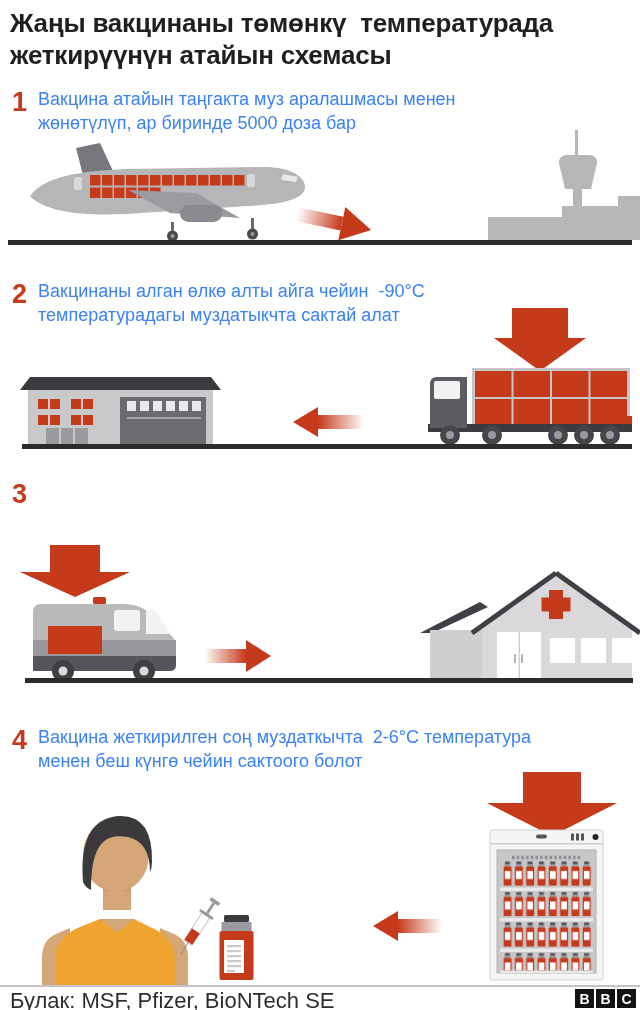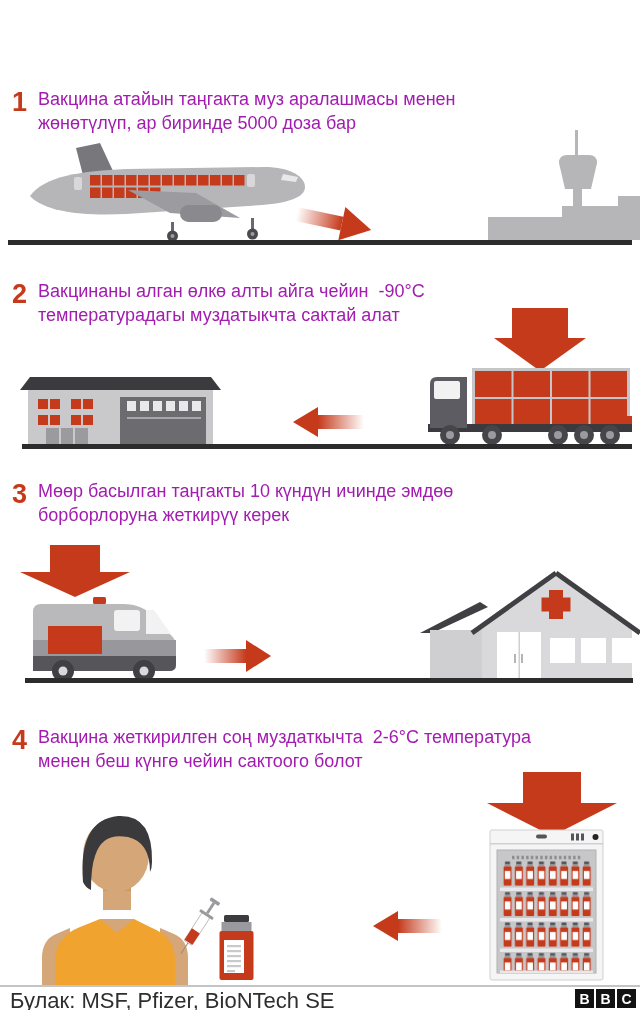--- a/index.html
+++ b/index.html
@@ -2,33 +2,35 @@
 <html><head>
 <meta charset="utf-8">
 <style>
   html,body{margin:0;padding:0;background:#fff;}
   .canvas{position:relative;width:640px;height:1010px;background:#ffffff;overflow:hidden;
           font-family:"Liberation Sans", sans-serif;}
   .title{position:absolute;top:8px;left:10px;width:624px;font-size:26px;font-weight:bold;
          color:#1f1f1f;line-height:1.22;letter-spacing:-0.2px;white-space:pre-wrap;}
   .step{position:absolute;left:12px;width:618px;display:flex;align-items:flex-start;}
   .step-num{color:#c53a1b;font-size:27px;font-weight:bold;width:26px;flex:0 0 26px;line-height:1;margin-top:1px;}
-  .step-text{font-size:18px;color:#a21caf;line-height:1.32;white-space:pre-wrap;}
+  .step-text{font-size:18px;color:#3b82f6;line-height:1.32;white-space:pre-wrap;}
   .scene{position:absolute;left:0;width:640px;display:block;}
   .divider{position:absolute;top:985px;left:0;width:640px;height:2px;background:#c4c4c6;}
   .source{position:absolute;top:988px;left:10px;font-size:22px;color:#2e2e2e;}
   .bbc{position:absolute;top:989px;right:4px;display:flex;gap:2px;}
   .bbc-sq{width:19px;height:19px;background:#121212;color:#ffffff;font-weight:bold;font-size:14px;
           display:flex;align-items:center;justify-content:center;}
 </style>
 </head>
 <body>
 
 <div class="canvas">
 
+  <div class="title">Жаңы вакцинаны төмөнкү  температурада
+жеткирүүнүн атайын схемасы</div>
 
   <div class="step" style="top:88px">
     <div class="step-num">1</div>
     <div class="step-text">Вакцина атайын таңгакта муз аралашмасы менен
 жөнөтүлүп, ар биринде 5000 доза бар</div>
   </div>
 
   <svg class="scene" style="top:130px" width="640" height="130" viewBox="0 0 640 130">
     <defs>
       <linearGradient id="fadeR1" x1="0" y1="0" x2="1" y2="0">
@@ -161,22 +163,20 @@
         <circle cx="558" cy="135" r="4"></circle>
           <circle cx="584" cy="135" r="4"></circle>
           <circle cx="610" cy="135" r="4"></circle>
       </g>
     </g>
     <rect x="22" y="144" width="610" height="5" fill="#2c2c2c"></rect>
   </svg>
 
   <div class="step" style="top:480px">
     <div class="step-num">3</div>
-    <div class="step-text">Мөөр басылган таңгакты 10 күндүн ичинде эмдөө
-борборлоруна жеткирүү керек</div>
   </div>
 
   <svg class="scene" style="top:540px" width="640" height="150" viewBox="0 0 640 150">
     <defs>
       <linearGradient id="fadeR3" x1="0" y1="0" x2="1" y2="0">
         <stop offset="0" stop-color="#c53a1b" stop-opacity="0"></stop>
         <stop offset="1" stop-color="#c53a1b" stop-opacity="1"></stop>
       </linearGradient>
     </defs>
     <polygon points="50,5 100,5 100,32 130,32 75,57 20,32 50,32" fill="#c53a1b"></polygon>

